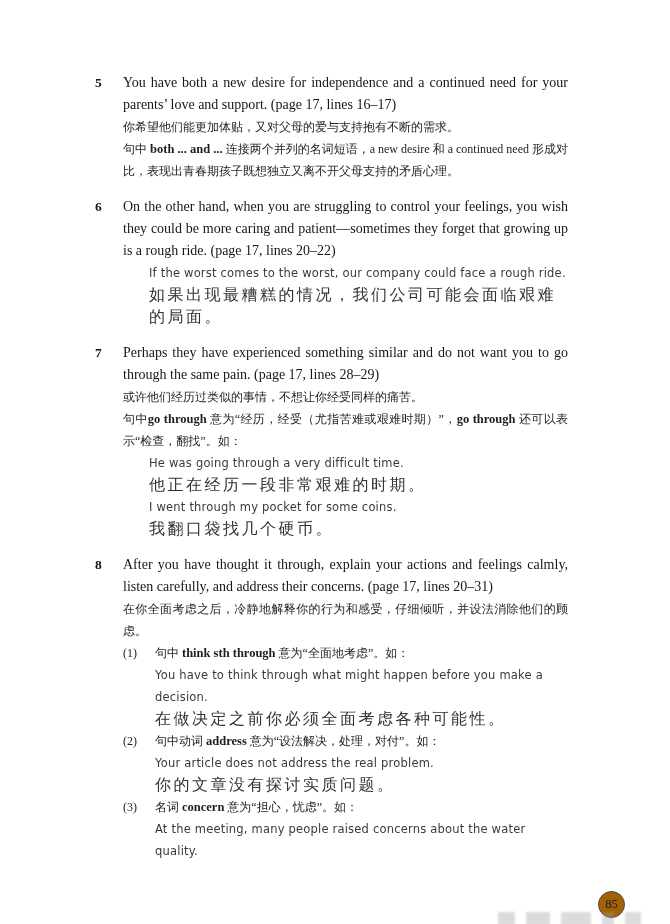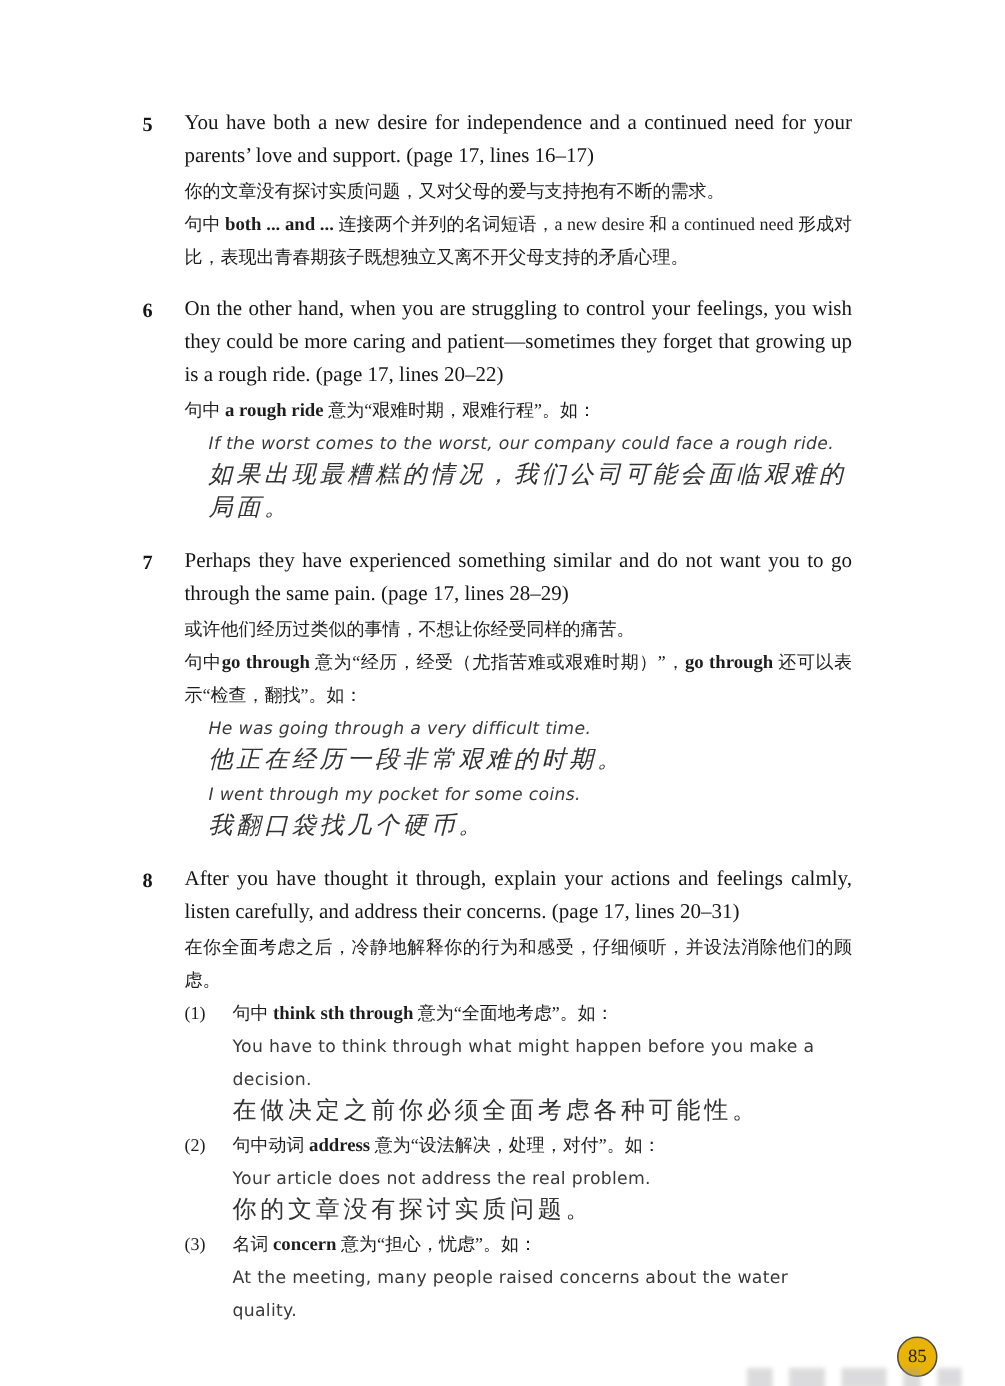--- a/index.html
+++ b/index.html
@@ -40,21 +40,21 @@
     font-size: 12px;
     line-height: 22px;
     text-align: justify;
     color: #1d1d1d;
   }
   .note b {
     font-family: "Liberation Serif", serif;
     font-size: 12.5px;
     font-weight: bold;
   }
-  .examples { margin-left: 16px; font-style: italic; }
+  .examples { margin-left: 26px; }
   .ex-en {
     font-family: "DejaVu Sans", sans-serif;
     font-size: 11.5px;
     line-height: 22px;
     color: #3a3a3a;
     letter-spacing: 0.2px;
   }
   .ex-cn {
     font-family: "Liberation Serif", serif;
     font-size: 16px;
@@ -79,21 +79,21 @@
     height: 27px;
     border: 1px solid #4a4a4a;
     border-radius: 50%;
     box-sizing: border-box;
     display: flex;
     align-items: center;
     justify-content: center;
     font-family: "Liberation Serif", serif;
     font-size: 12.5px;
     color: #222222;
-    background: #eab308;
+    background: #a16207;
   }
   
   .scan-artifact {
     position: absolute;
     left: 498px;
     top: 912px;
     display: flex;
     gap: 11px;
     opacity: 0.35;
     filter: blur(1.3px);
@@ -112,30 +112,29 @@
 </head>
 <body>
 
 <div class="page">
   <main class="content">
 
     <section class="item">
       <span class="num">5</span>
       <div class="body">
         <p class="en">You have both a new desire for independence and a continued need for your parents’ love and support. (page 17, lines 16–17)</p>
-        <p class="cn">你的文章没有探讨实质问题，又对父母的爱与支持抱有不断的需求。</p>
+        <p class="cn">你希望他们能更加体贴，又对父母的爱与支持抱有不断的需求。</p>
         <p class="note"><span>句中 </span><b>both ... and ...</b><span> 连接两个并列的名词短语，a new desire 和 a continued need 形成对比，表现出青春期孩子既想独立又离不开父母支持的矛盾心理。</span></p>
       </div>
     </section>
 
     <section class="item">
       <span class="num">6</span>
       <div class="body">
         <p class="en">On the other hand, when you are struggling to control your feelings, you wish they could be more caring and patient—sometimes they forget that growing up is a rough ride. (page 17, lines 20–22)</p>
-        <p class="note"><span>句中 </span><b>a rough ride</b><span> 意为“艰难时期，艰难行程”。如：</span></p>
         <div class="examples">
           <p class="ex-en">If the worst comes to the worst, our company could face a rough ride.</p>
           <p class="ex-cn">如果出现最糟糕的情况，我们公司可能会面临艰难的局面。</p>
         </div>
       </div>
     </section>
 
     <section class="item">
       <span class="num">7</span>
       <div class="body">

